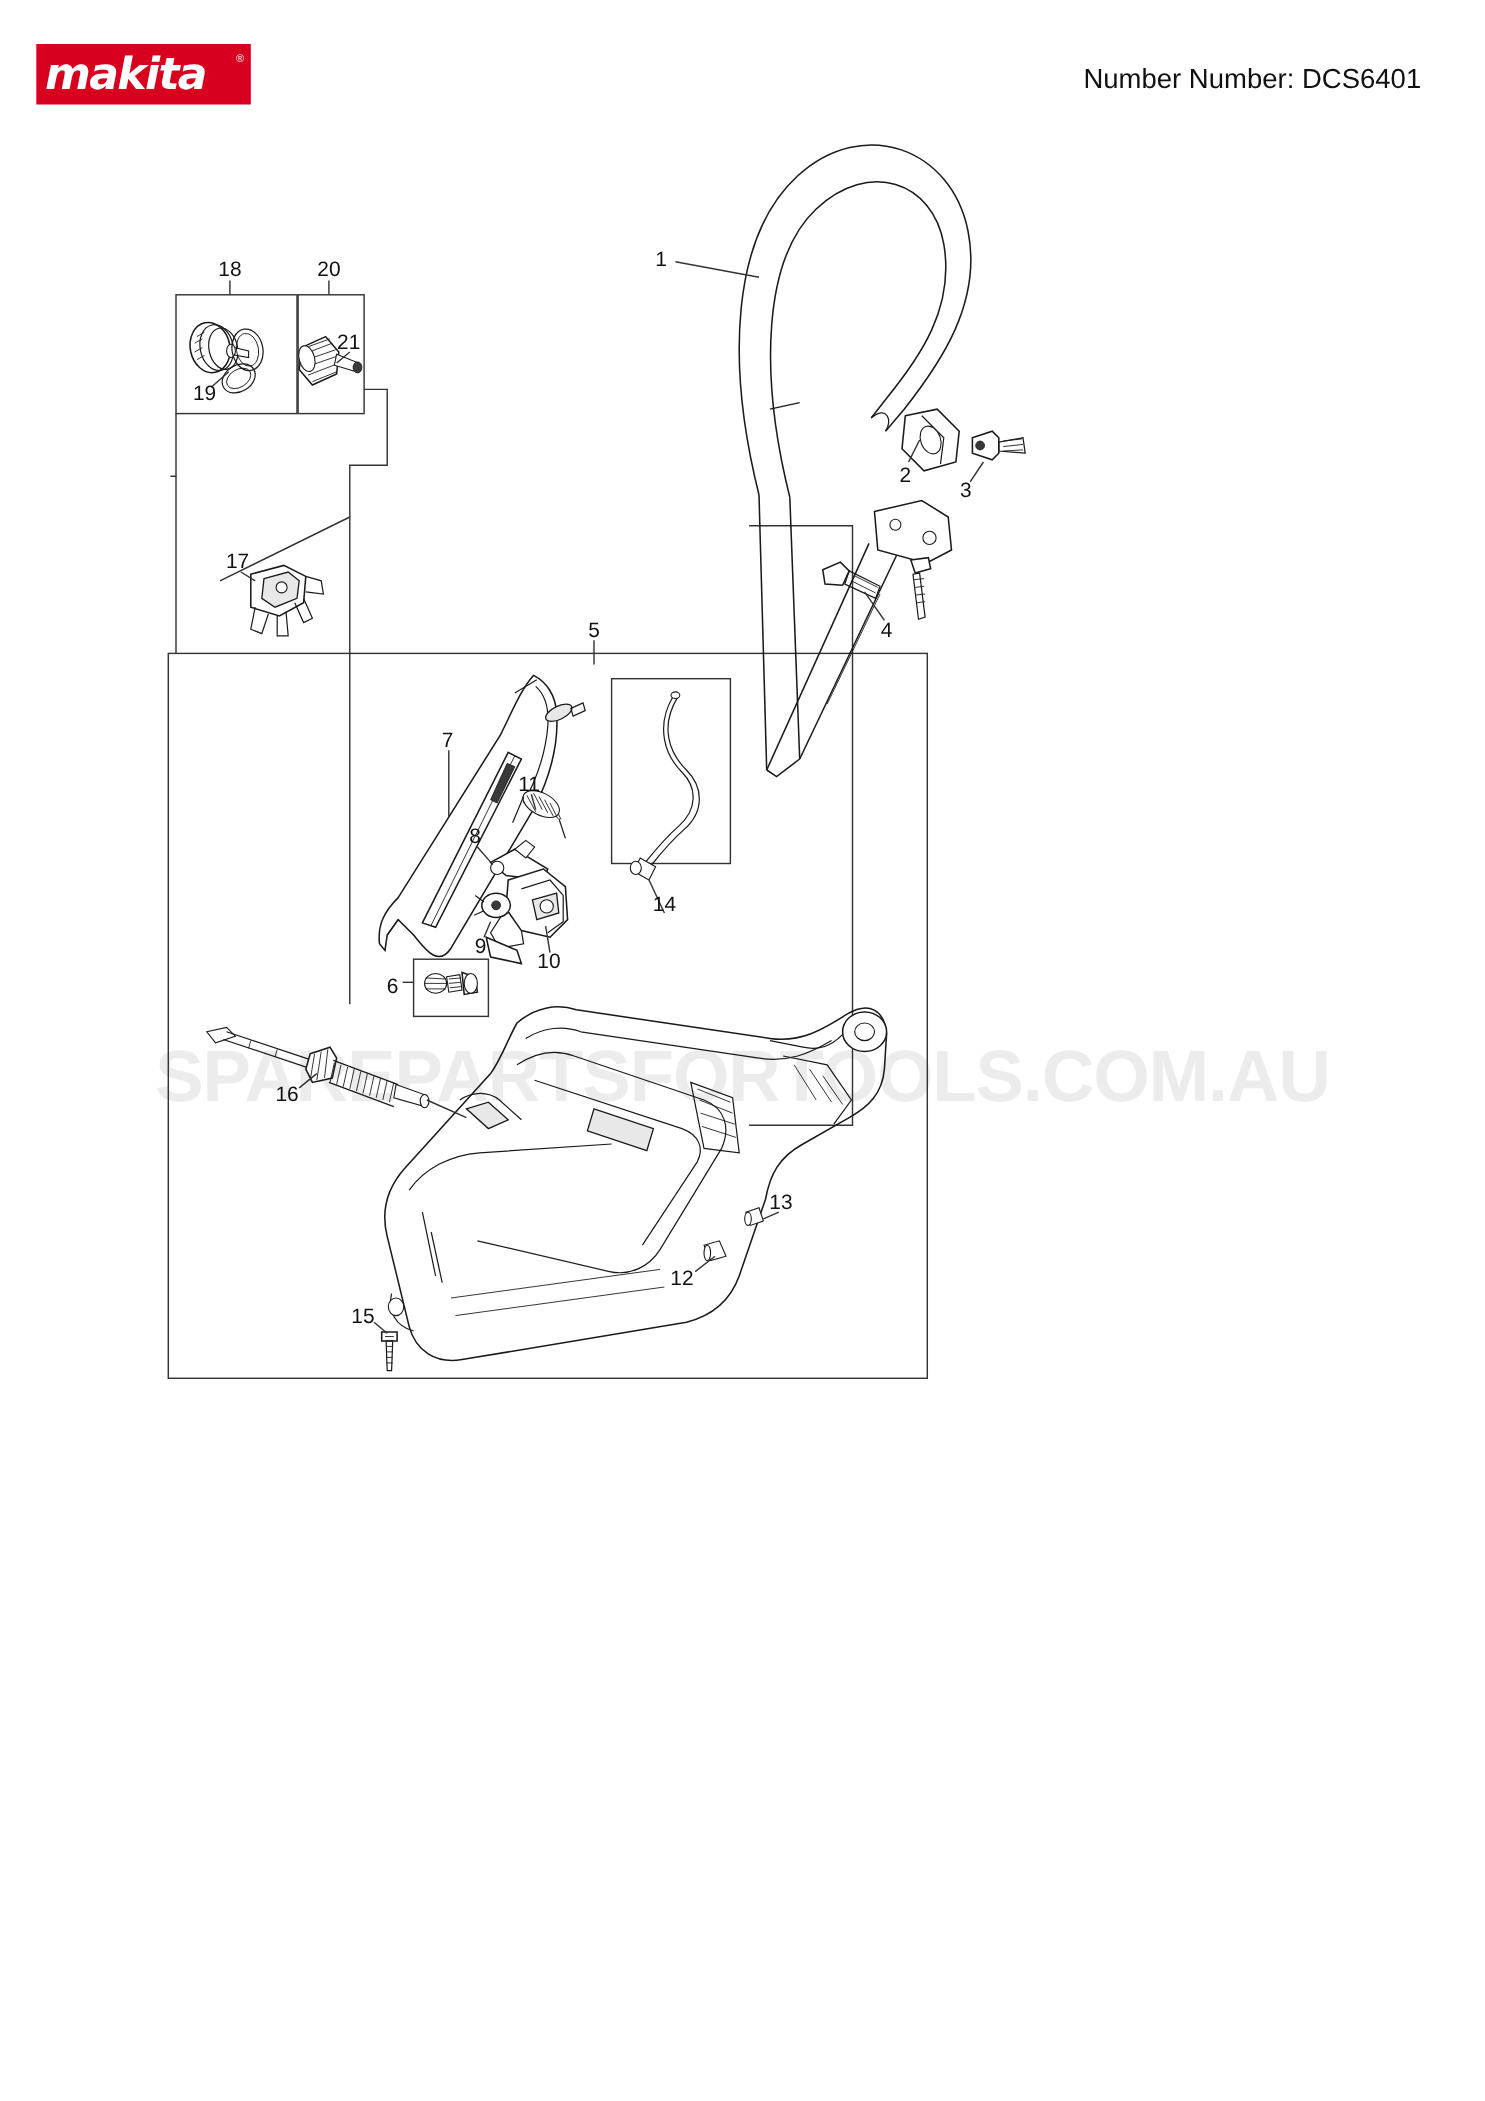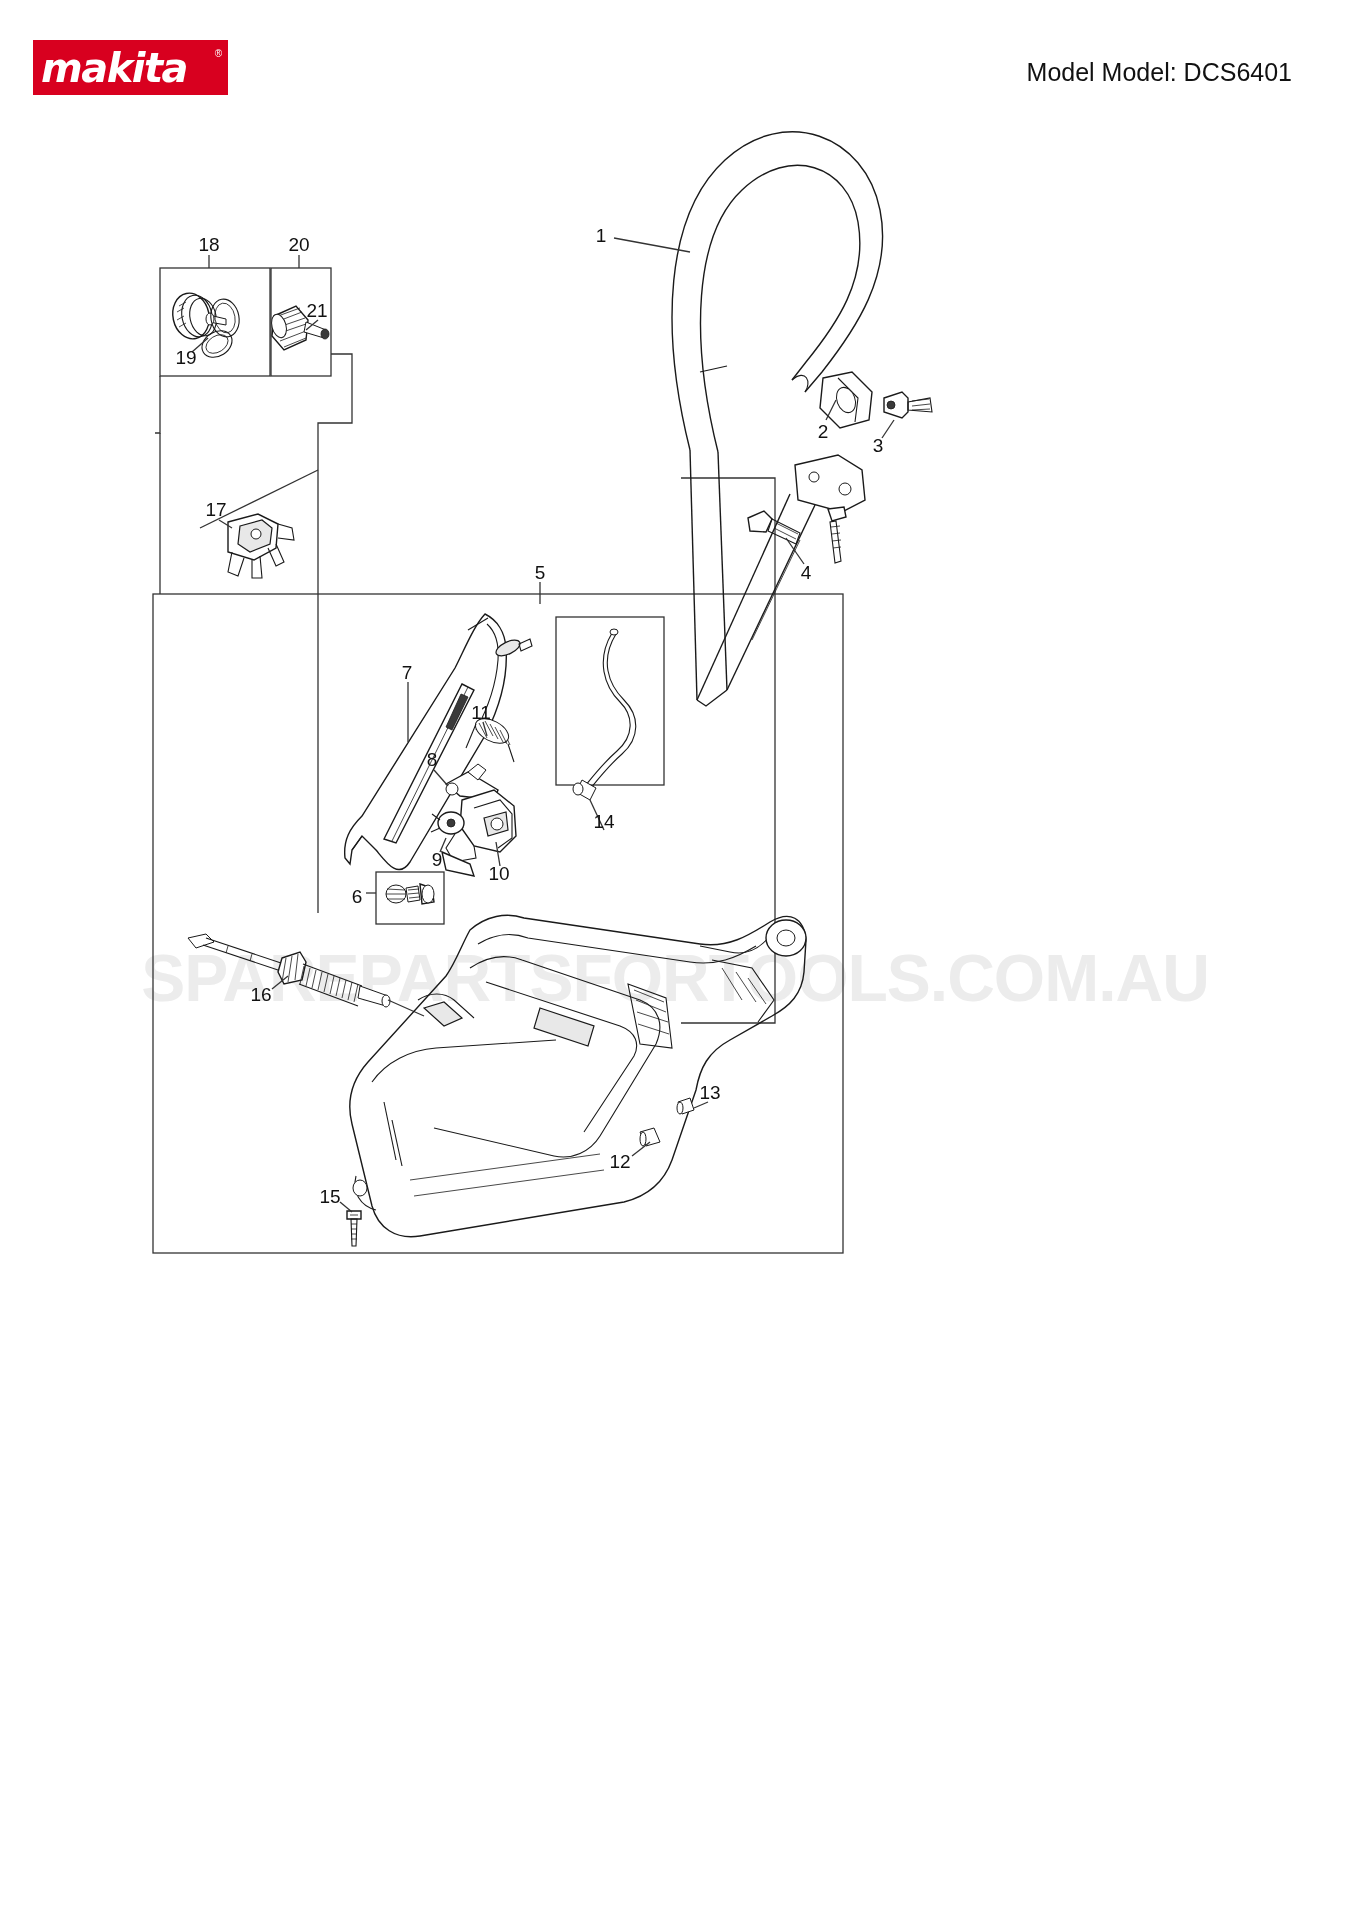--- a/index.html
+++ b/index.html
@@ -100,21 +100,21 @@
 </head>
 <body>
 
 <div id="page">
 
   <div id="logo-block">
     <div id="logo-wordmark">makita</div>
     <div id="logo-reg">®</div>
   </div>
 
-  <div id="model-number">Model Model: DCS6401</div>
+  <div id="model-number">Number Number: DCS6401</div>
 
   <div id="watermark">SPAREPARTSFORTOOLS.COM.AU</div>
 
   <div id="drawing">
   <svg width="1350" height="1910" viewBox="0 0 1350 1910" xmlns="http://www.w3.org/2000/svg">
 
     <g>
       <rect class="box" x="160" y="268" width="110" height="108"></rect>
       <rect class="box" x="271" y="268" width="60" height="108"></rect>
       <rect class="box" x="153" y="594" width="690" height="659"></rect>

